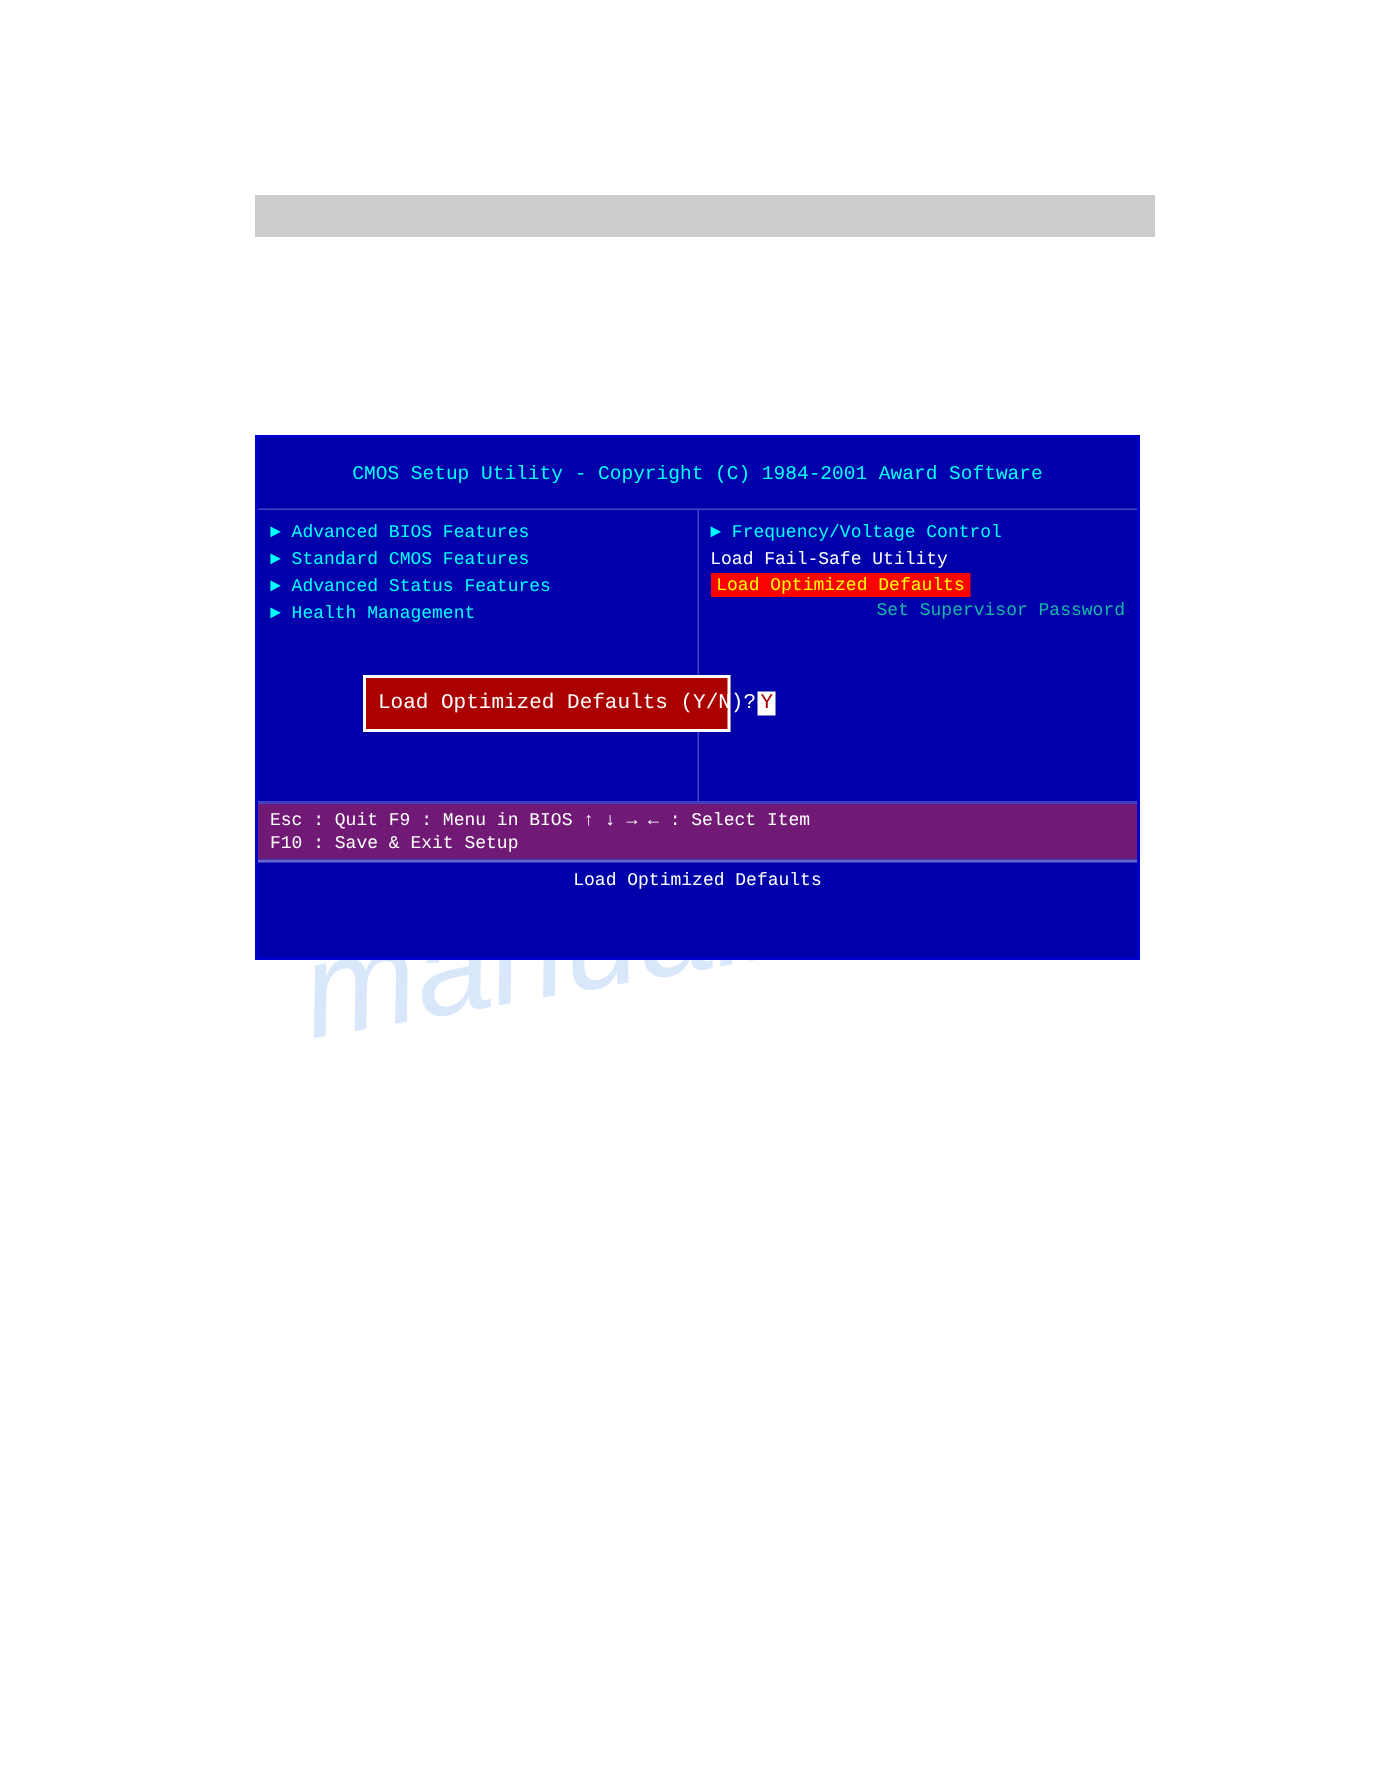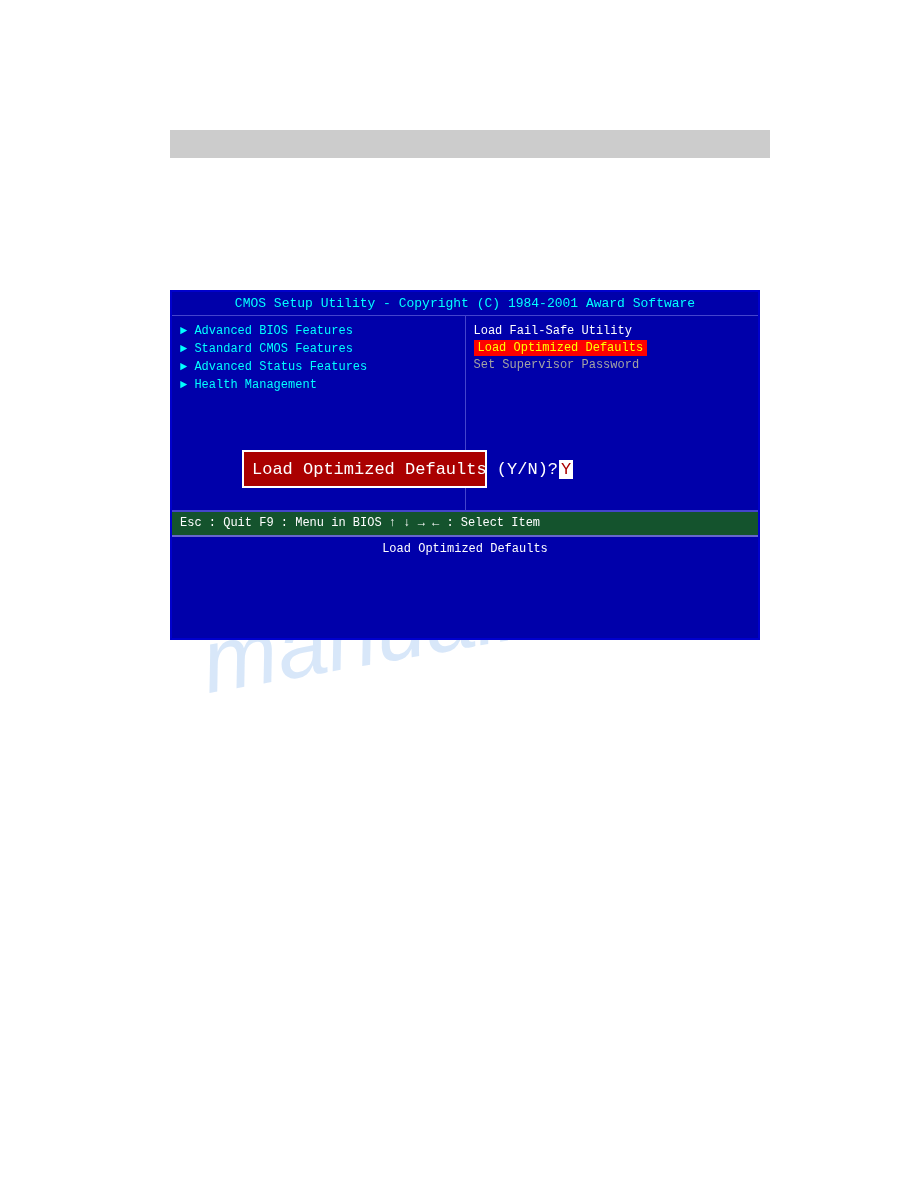--- a/index.html
+++ b/index.html
@@ -56,21 +56,21 @@
       color: #ffffff;
       font-family: 'Courier New', Courier, monospace;
       font-size: 13px;
     }
 
     
     .bios-title {
       background: #0000aa;
       color: #00ffff;
       text-align: center;
-      padding: 4px 0;
+      padding: 16px 0;
       font-size: 13px;
       border-bottom: 1px solid #4444cc;
     }
 
     
     .bios-left {
       flex: 1;
       padding: 6px 8px;
       border-right: 1px solid #4444cc;
     }
@@ -114,21 +114,21 @@
       left: 70px;
       width: 245px;
       height: 38px;
       background: #aa0000;
       border: 2px solid #ffffff;
       display: flex;
       align-items: center;
       justify-content: flex-start;
       padding: 4px 8px;
       color: #ffffff;
-      font-size: 17px;
+      font-size: 14px;
       font-family: 'Courier New', Courier, monospace;
       z-index: 10;
     }
 
     .popup-text {
       white-space: nowrap;
     }
 
     .popup-cursor {
       display: inline-block;
@@ -185,37 +185,39 @@
             <span class="arrow">► </span>
             <span>Advanced Status Features</span>
           </div>
           <div class="bios-menu-item">
             <span class="arrow">► </span>
             <span>Health Management</span>
           </div>
         </div>
 
         <div class="bios-right">
+          <div class="bios-right-item" style="color:#00ffff;">► Frequency/Voltage Control</div>
           <div class="bios-right-item normal" style="color:#ffffff;">   Load Fail-Safe Utility</div>
           <div class="bios-right-item" style="display:inline-block; background:#ff0000; color:#ffff00; padding:1px 4px;">Load Optimized Defaults</div>
-          <div class="bios-right-item normal" style="color:#a3a3a3;">   Set Supervisor Password</div>
+          <div class="bios-right-item normal" style="color:#14b8a6;text-align:right;">   Set Supervisor Password</div>
           <div class="bios-right-item normal" style="color:#ffffff; visibility:hidden;">...sword</div>
           <div class="bios-right-item normal" style="color:#ffffff; visibility:hidden;">...etup</div>
           <div class="bios-right-item normal" style="color:#ffffff; visibility:hidden;">...Saving</div>
         </div>
 
       </div>
 
       <div class="bios-popup">
         <span class="popup-text">Load Optimized Defaults (Y/N)? </span>
         <span class="popup-cursor">Y</span>
       </div>
 
-      <div class="bios-footer-area" style="background:#14532d; border-top:1px solid #4444cc; padding: 4px 8px;">
+      <div class="bios-footer-area" style="background:#701a75; border-top:1px solid #4444cc; padding: 4px 8px;">
         <div class="bios-footer-line1" style="color:#ffffff; font-size:12px;">Esc : Quit     F9 : Menu in BIOS     ↑ ↓ → ←  : Select Item</div>
+        <div style="color:#ffffff; font-size:12px;">F10 : Save &amp; Exit Setup</div>
       </div>
 
       <div style="
         background:#0000aa;
         border-top: 2px solid #6666cc;
         text-align: center;
         padding: 5px 0;
         color: #ffffff;
         font-size: 12px;
         font-family: 'Courier New', Courier, monospace;

